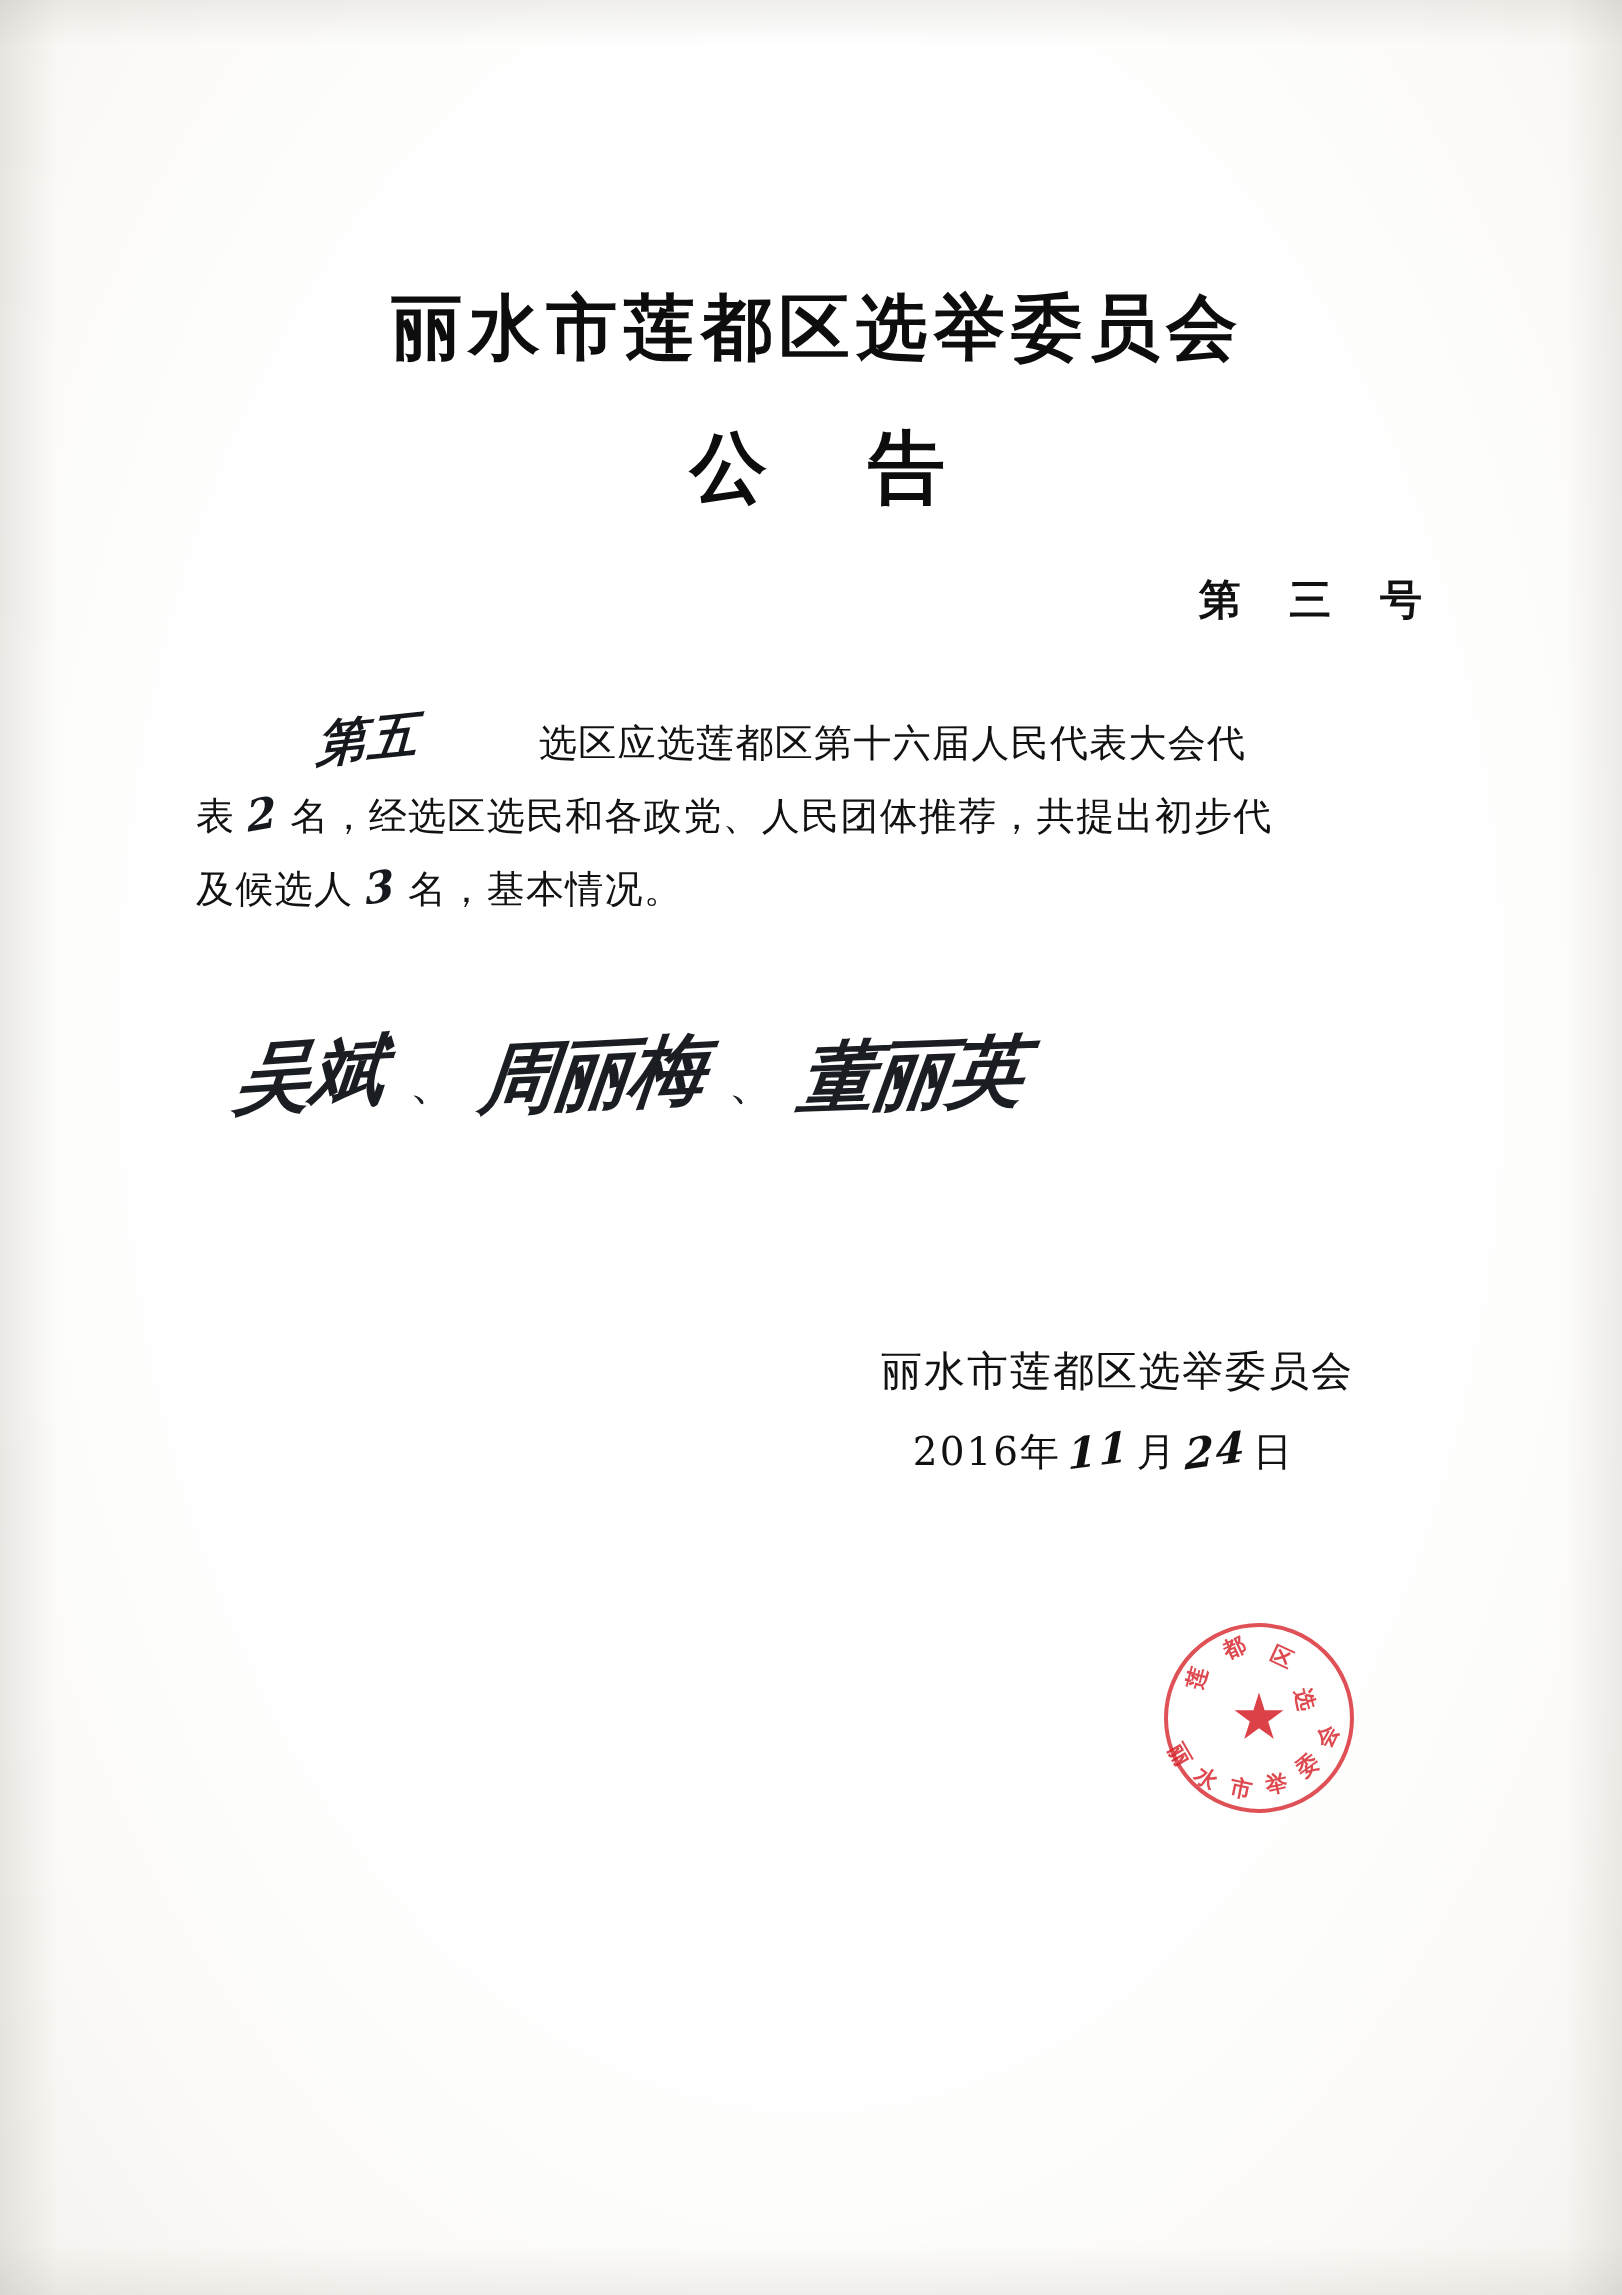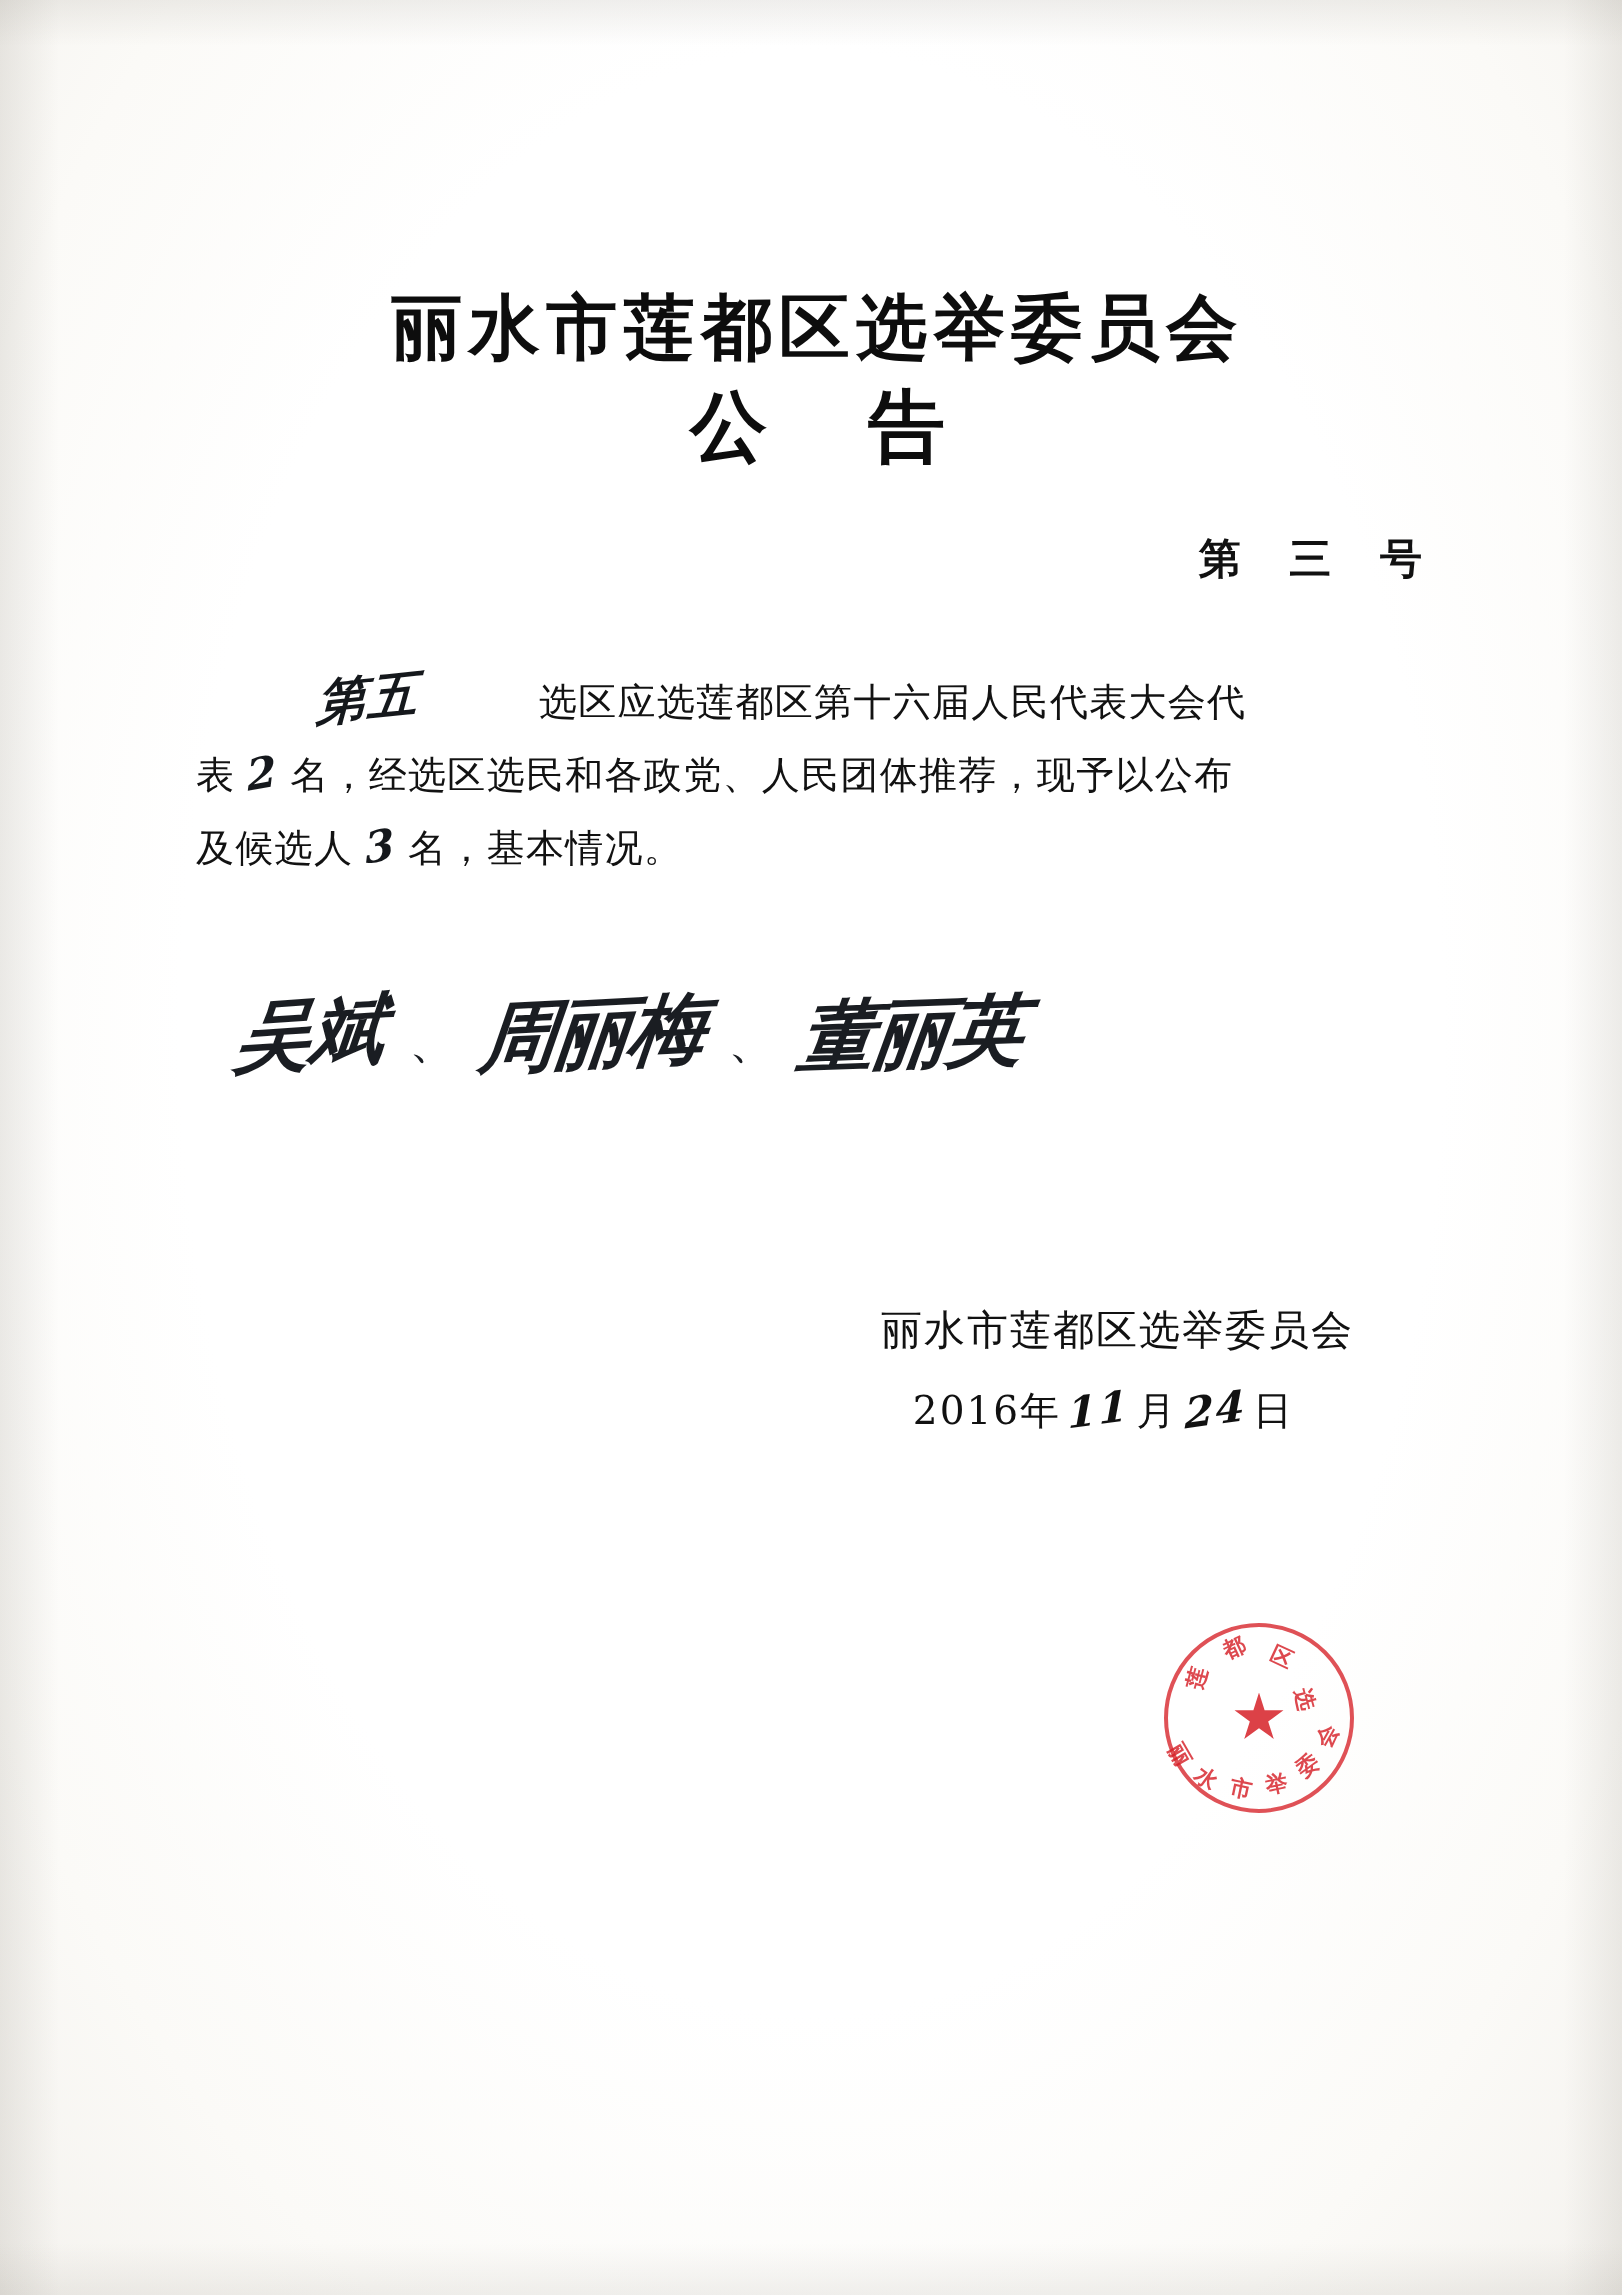--- a/index.html
+++ b/index.html
@@ -45,20 +45,21 @@
     margin-top: 281px;
     text-align: center;
     font-family: "DejaVu Serif", "Liberation Serif", serif;
     font-weight: bold;
     font-size: 71px;
     letter-spacing: 6.5px;
     color: #0d0d0d;
   }
 
   .doc-subtitle {
+    margin-top: 41px;
     text-align: center;
     font-family: "DejaVu Serif", "Liberation Serif", serif;
     font-weight: bold;
     font-size: 77px;
     letter-spacing: 37px;
     text-indent: 37px;
     color: #0d0d0d;
   }
 
   .doc-number {
@@ -236,21 +237,21 @@
     <div class="doc-title">丽水市莲都区选举委员会</div>
 
     <div class="doc-subtitle">公  告</div>
 
     <div class="doc-number">第 三 号</div>
 
     <div class="body-block">
 
       <p class="para">
         <span class="lead-gap"></span><span class="hand hand-big">第五</span><span class="lead-gap"></span><span>选区应选莲都区第十六届人民代表大会代</span><br>
-        <span>表</span><span class="hand hand-num">2</span><span>名，经选区选民和各政党、人民团体推荐，现予以公布</span><br>
+        <span>表</span><span class="hand hand-num">2</span><span>名，经选区选民和各政党、人民团体推荐，共提出初步代</span><br>
         <span>及候选人</span><span class="hand hand-num">3</span><span>名，基本情况。</span>
       </p>
 
 
     </div>
 
     <div class="names-row">
       <span class="name name-1">吴斌</span>
       <span class="name-sep">、</span>
       <span class="name name-2">周丽梅</span>

